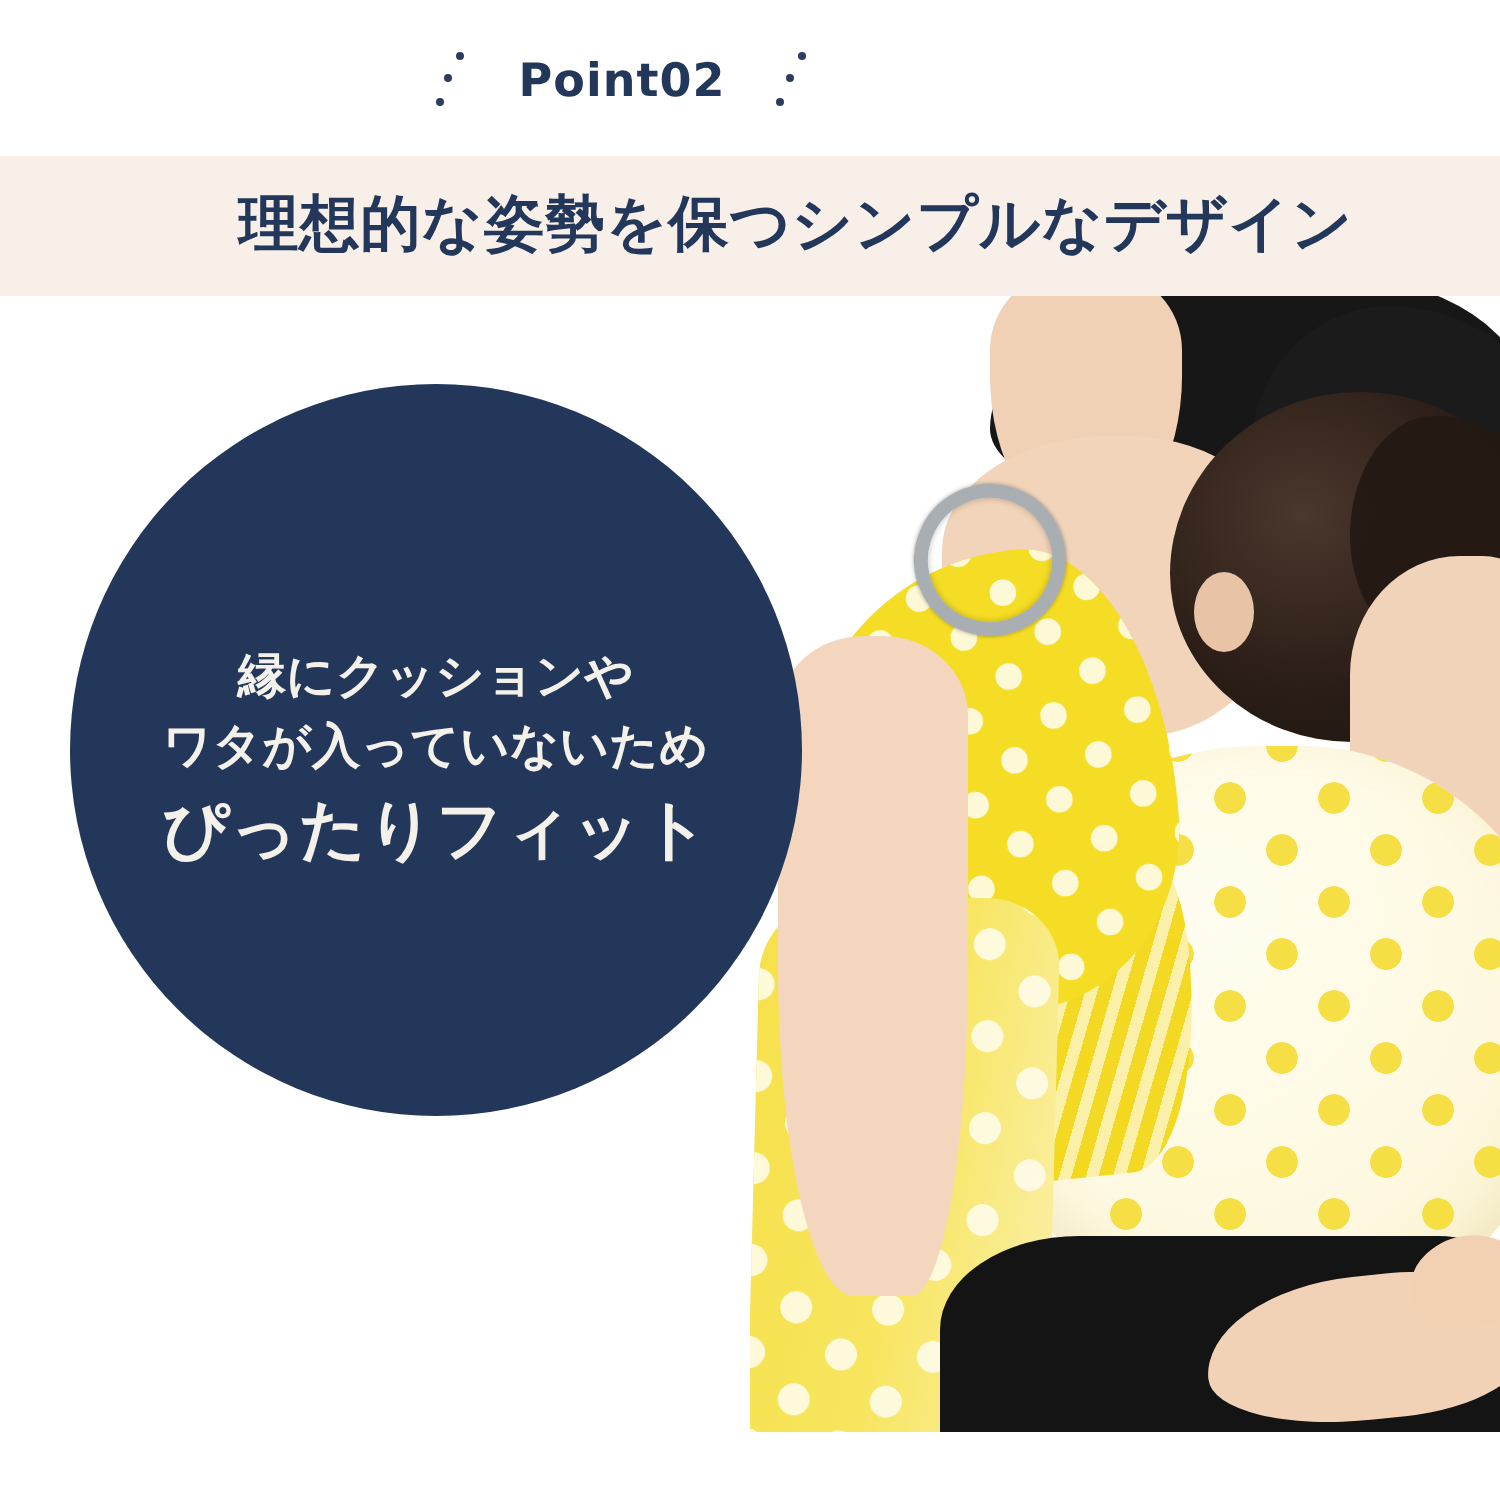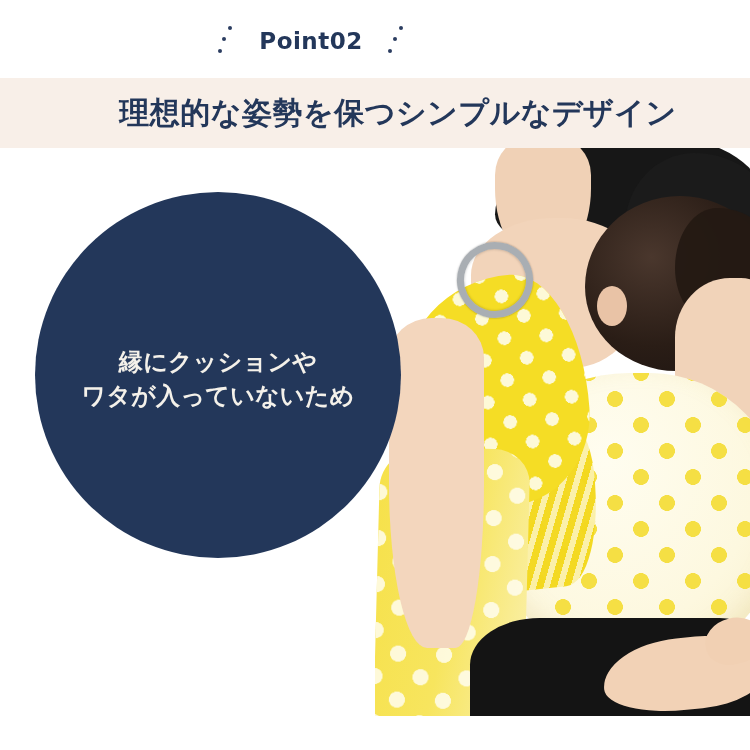--- a/index.html
+++ b/index.html
@@ -321,15 +321,16 @@
     <div class="ph arm-left"></div>
     <div class="ph bottoms"></div>
     <div class="ph hand"></div>
     <div class="ph thumb"></div>
     <div class="ph photo-mask-bottom"></div>
   </div>
 
   <div class="circle">
     <div class="circle-line">縁にクッションや</div>
     <div class="circle-line">ワタが入っていないため</div>
+    <div class="circle-line emph">ぴったりフィット</div>
   </div>
 
 </div>
 
 </body></html>

